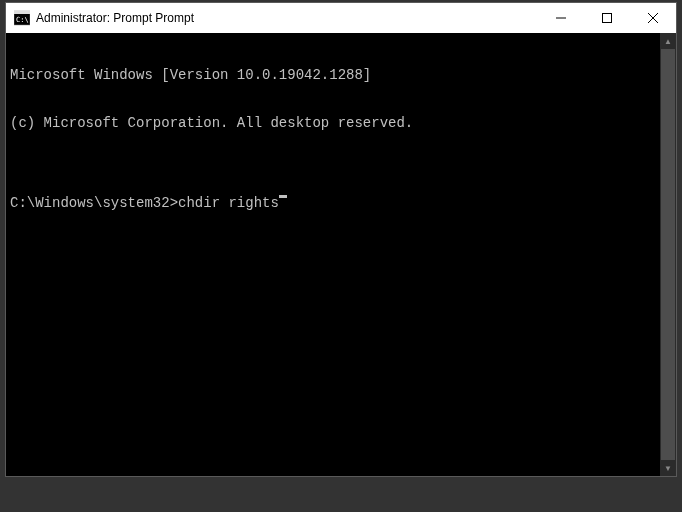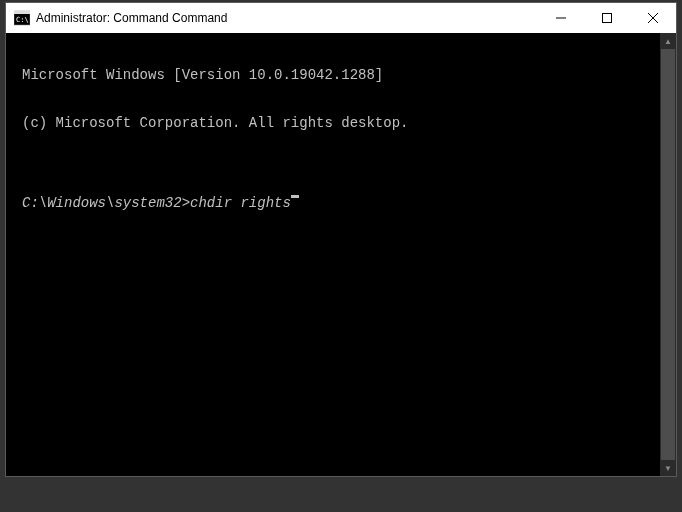--- a/index.html
+++ b/index.html
@@ -71,31 +71,30 @@
       fill: none;
       stroke-width: 1;
     }
     .terminal {
       flex: 1;
       background: #000;
       color: #c0c0c0;
       font-family: Consolas, "Courier New", monospace;
       font-size: 14px;
       line-height: 16px;
-      padding: 2px 16px;
+      padding: 2px 4px;
       overflow: hidden;
       white-space: pre;
     }
     .terminal-line {
       white-space: pre;
     }
     .prompt-line {
       display: flex;
       white-space: pre;
-      font-style: italic;
     }
     .cursor {
       display: inline-block;
       width: 8px;
       height: 3px;
       background: #c0c0c0;
       vertical-align: bottom;
       margin-bottom: 1px;
       margin-left: 0;
     }
@@ -141,21 +140,21 @@
 
 <div class="window">
   <div class="titlebar">
     <span class="titlebar-icon">
       <svg viewBox="0 0 16 16">
         <rect x="0" y="1" width="16" height="14" fill="#000" stroke="#888" stroke-width="0.5"></rect>
         <rect x="0" y="1" width="16" height="3" fill="#ddd"></rect>
         <text x="2" y="12" font-size="7" fill="#fff" font-family="monospace">C:\</text>
       </svg>
     </span>
-    <span class="titlebar-title">Administrator: Command Command</span>
+    <span class="titlebar-title">Administrator: Prompt Prompt</span>
     <div class="titlebar-controls">
       <button class="titlebar-btn">
         <svg viewBox="0 0 10 10">
             <line x1="0" y1="5" x2="10" y2="5"></line>
           </svg>
       </button>
       <button class="titlebar-btn">
         <svg viewBox="0 0 10 10">
             <rect x="0.5" y="0.5" width="9" height="9"></rect>
           </svg>
@@ -163,21 +162,21 @@
       <button class="titlebar-btn close">
         <svg viewBox="0 0 10 10">
             <line x1="0" y1="0" x2="10" y2="10"></line>
             <line x1="10" y1="0" x2="0" y2="10"></line>
           </svg>
       </button>
     </div>
   </div>
   <div class="terminal">
     <div class="terminal-line">Microsoft Windows [Version 10.0.19042.1288]</div>
-    <div class="terminal-line">(c) Microsoft Corporation. All rights desktop.</div>
+    <div class="terminal-line">(c) Microsoft Corporation. All desktop reserved.</div>
     <div class="terminal-line"></div>
     <div class="prompt-line"><span>C:\Windows\system32&gt;</span><span>chdir rights</span><span class="cursor"></span></div>
   </div>
   <div class="scrollbar">
     <div class="scrollbar-arrow up">▲</div>
     <div class="scrollbar-track">
       <div class="scrollbar-thumb"></div>
     </div>
     <div class="scrollbar-arrow down">▼</div>
   </div>

